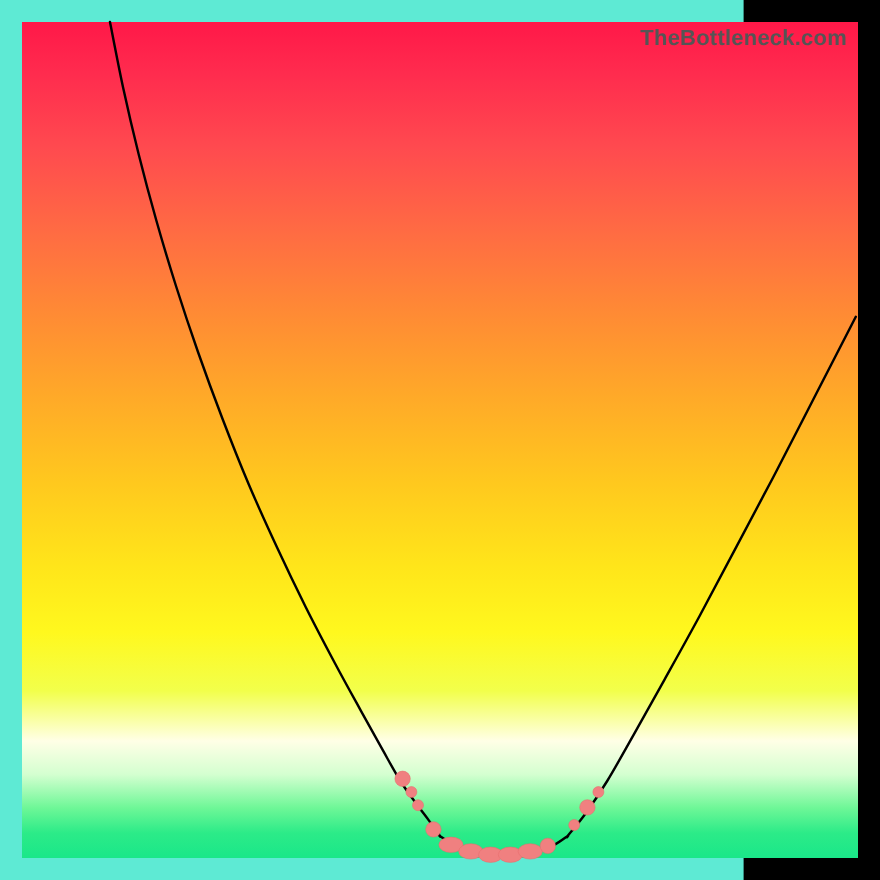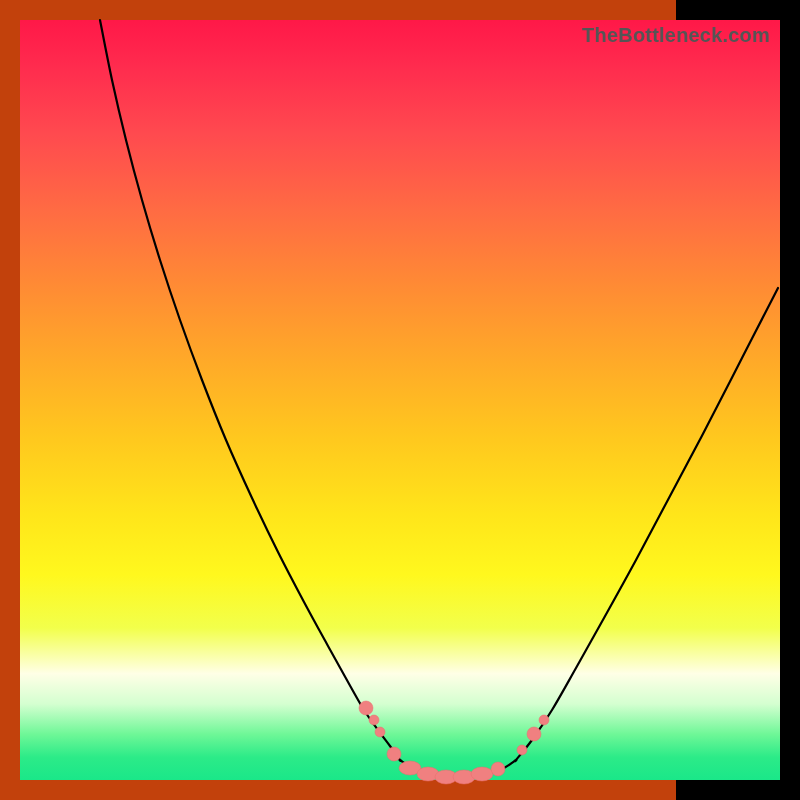--- a/index.html
+++ b/index.html
@@ -8,21 +8,21 @@
     width: 800px;
     height: 800px;
     background: #000;
     overflow: hidden;
     font-family: Arial, Helvetica, sans-serif;
   }
   .frame {
     position: relative;
     width: 676px;
     height: 800px;
-    background: #c2410c;
+    background: #5eead4;
   }
   .plot {
     position: absolute;
     left: 20px;
     top: 20px;
     width: 760px;
     height: 760px;
     background: linear-gradient(
       to bottom,
       #ff1848 0%,

